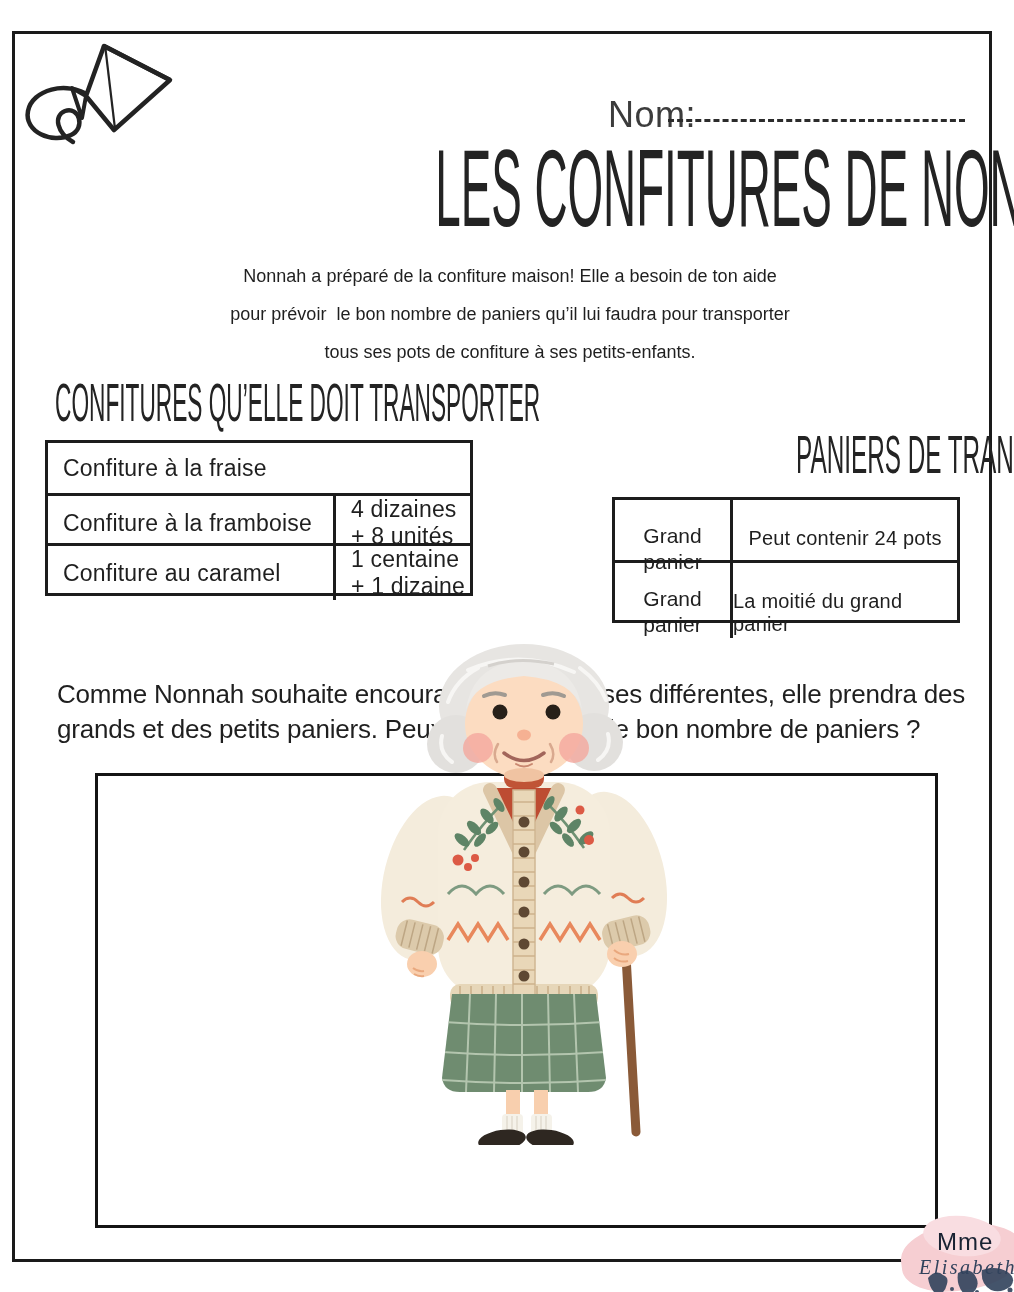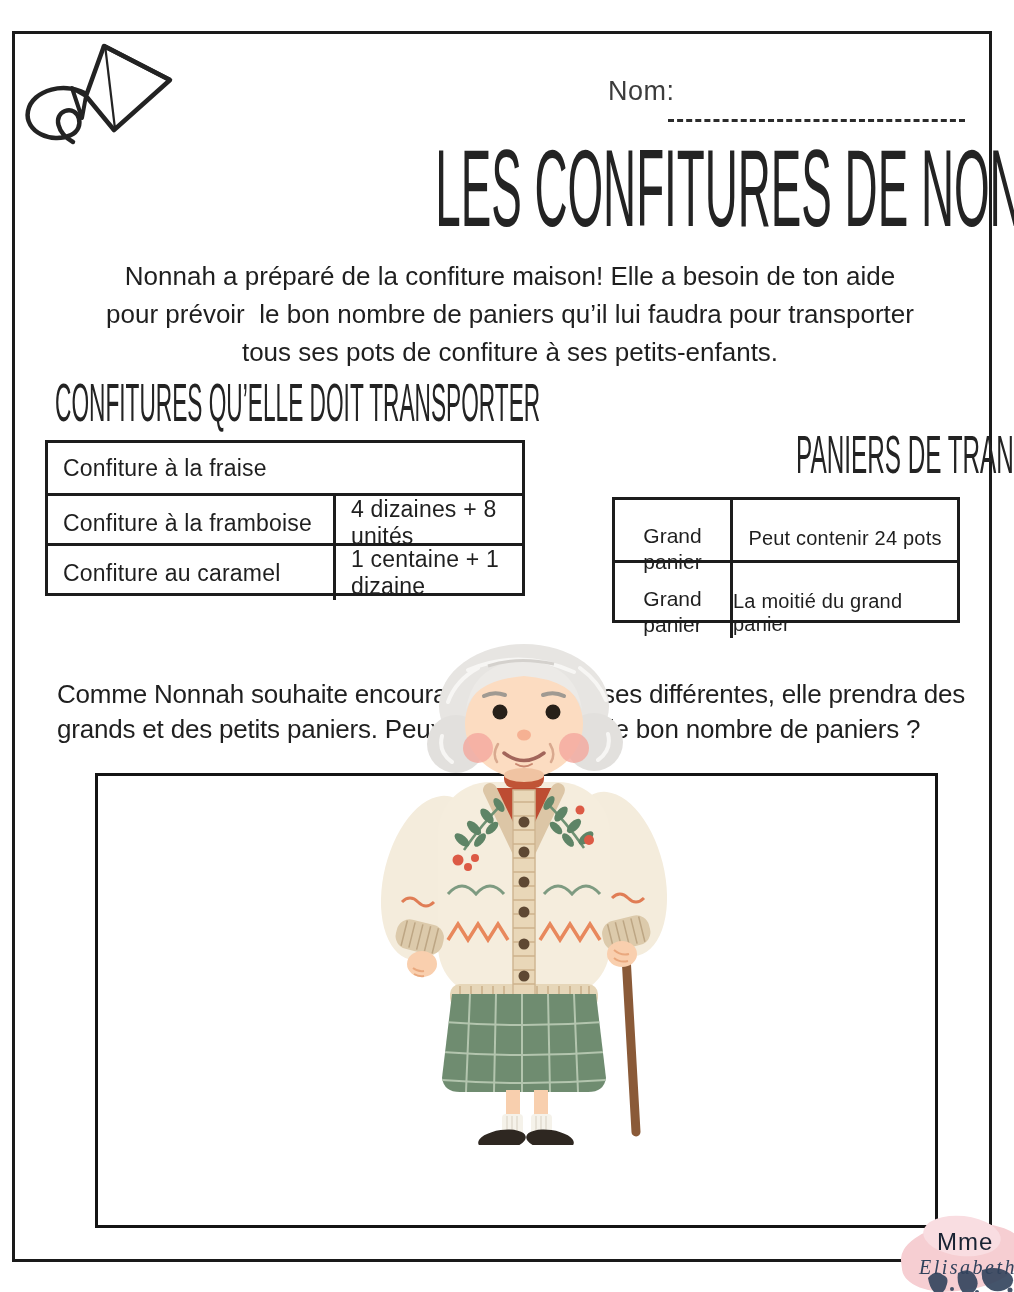--- a/index.html
+++ b/index.html
@@ -9,41 +9,41 @@
     font-family:"Liberation Sans", sans-serif; color:#1f1f1f;
   }
   .frame {
     position:absolute; left:12px; top:31px; width:980px; height:1231px;
     border:3px solid #1a1a1a; z-index:1;
   }
   
   .plane { position:absolute; left:16px; top:38px; width:168px; height:112px; z-index:2; }
 
   
-  .nom-label { position:absolute; left:608px; top:76px; font-size:27px; color:#3c3c3c; letter-spacing:0.5px; z-index:2; }
+  .nom-label { position:absolute; left:608px; top:94px; font-size:36px; color:#3c3c3c; letter-spacing:0.5px; z-index:2; }
   .nom-line  { position:absolute; left:668px; top:89px; width:297px; height:33px;
                border-bottom:3px dashed #2b2b2b; z-index:2; }
 
   
   .script { position:absolute; white-space:nowrap; z-index:2; }
   .script > span { display:inline-block; font-weight:400; color:#232323; }
   .title { left:0; right:0; top:138px; text-align:center; }
   .title > span { font-size:104px; line-height:100px; transform:scale(0.44,1.06); transform-origin:50% 50%; letter-spacing:0px; }
   .h-jams { left:55px; top:374px; }
   .h-jams > span { font-size:54px; line-height:56px; transform:scale(0.42,1); transform-origin:0 50%; }
   .h-baskets { left:612px; top:426px; width:348px; text-align:center; }
   .h-baskets > span { font-size:54px; line-height:56px; transform:scale(0.45,1); transform-origin:50% 50%; }
 
   
   .intro { position:absolute; left:60px; right:54px; top:257px; text-align:center;
-           font-size:26px; line-height:38px; z-index:2; }
+           font-size:18px; line-height:38px; z-index:2; }
   .intro span { display:block; white-space:pre-wrap; }
 
   
-  .jam-table { position:absolute; left:45px; top:440px; width:480px; border:3px solid #1c1c1c; z-index:2; background:#fff; }
+  .jam-table { position:absolute; left:45px; top:440px; width:428px; border:3px solid #1c1c1c; z-index:2; background:#fff; }
   .jam-row { display:grid; grid-template-columns:285px 1fr; height:50px; border-top:3px solid #1c1c1c; }
   .jam-row:first-child { border-top:none; }
   .jam-cell { display:flex; align-items:center; padding-left:15px; font-size:23px; letter-spacing:0.2px; }
   .jam-cell.qty { border-left:3px solid #1c1c1c; }
 
   
   .basket-table { position:absolute; left:612px; top:497px; width:348px; border:3px solid #1c1c1c; z-index:2; background:#fff; }
   .basket-row { display:grid; grid-template-columns:115px 1fr; height:60px; border-top:3px solid #1c1c1c; }
   .basket-row:first-child { border-top:none; }
   .basket-type { display:flex; flex-direction:column; align-items:center; justify-content:flex-end;

